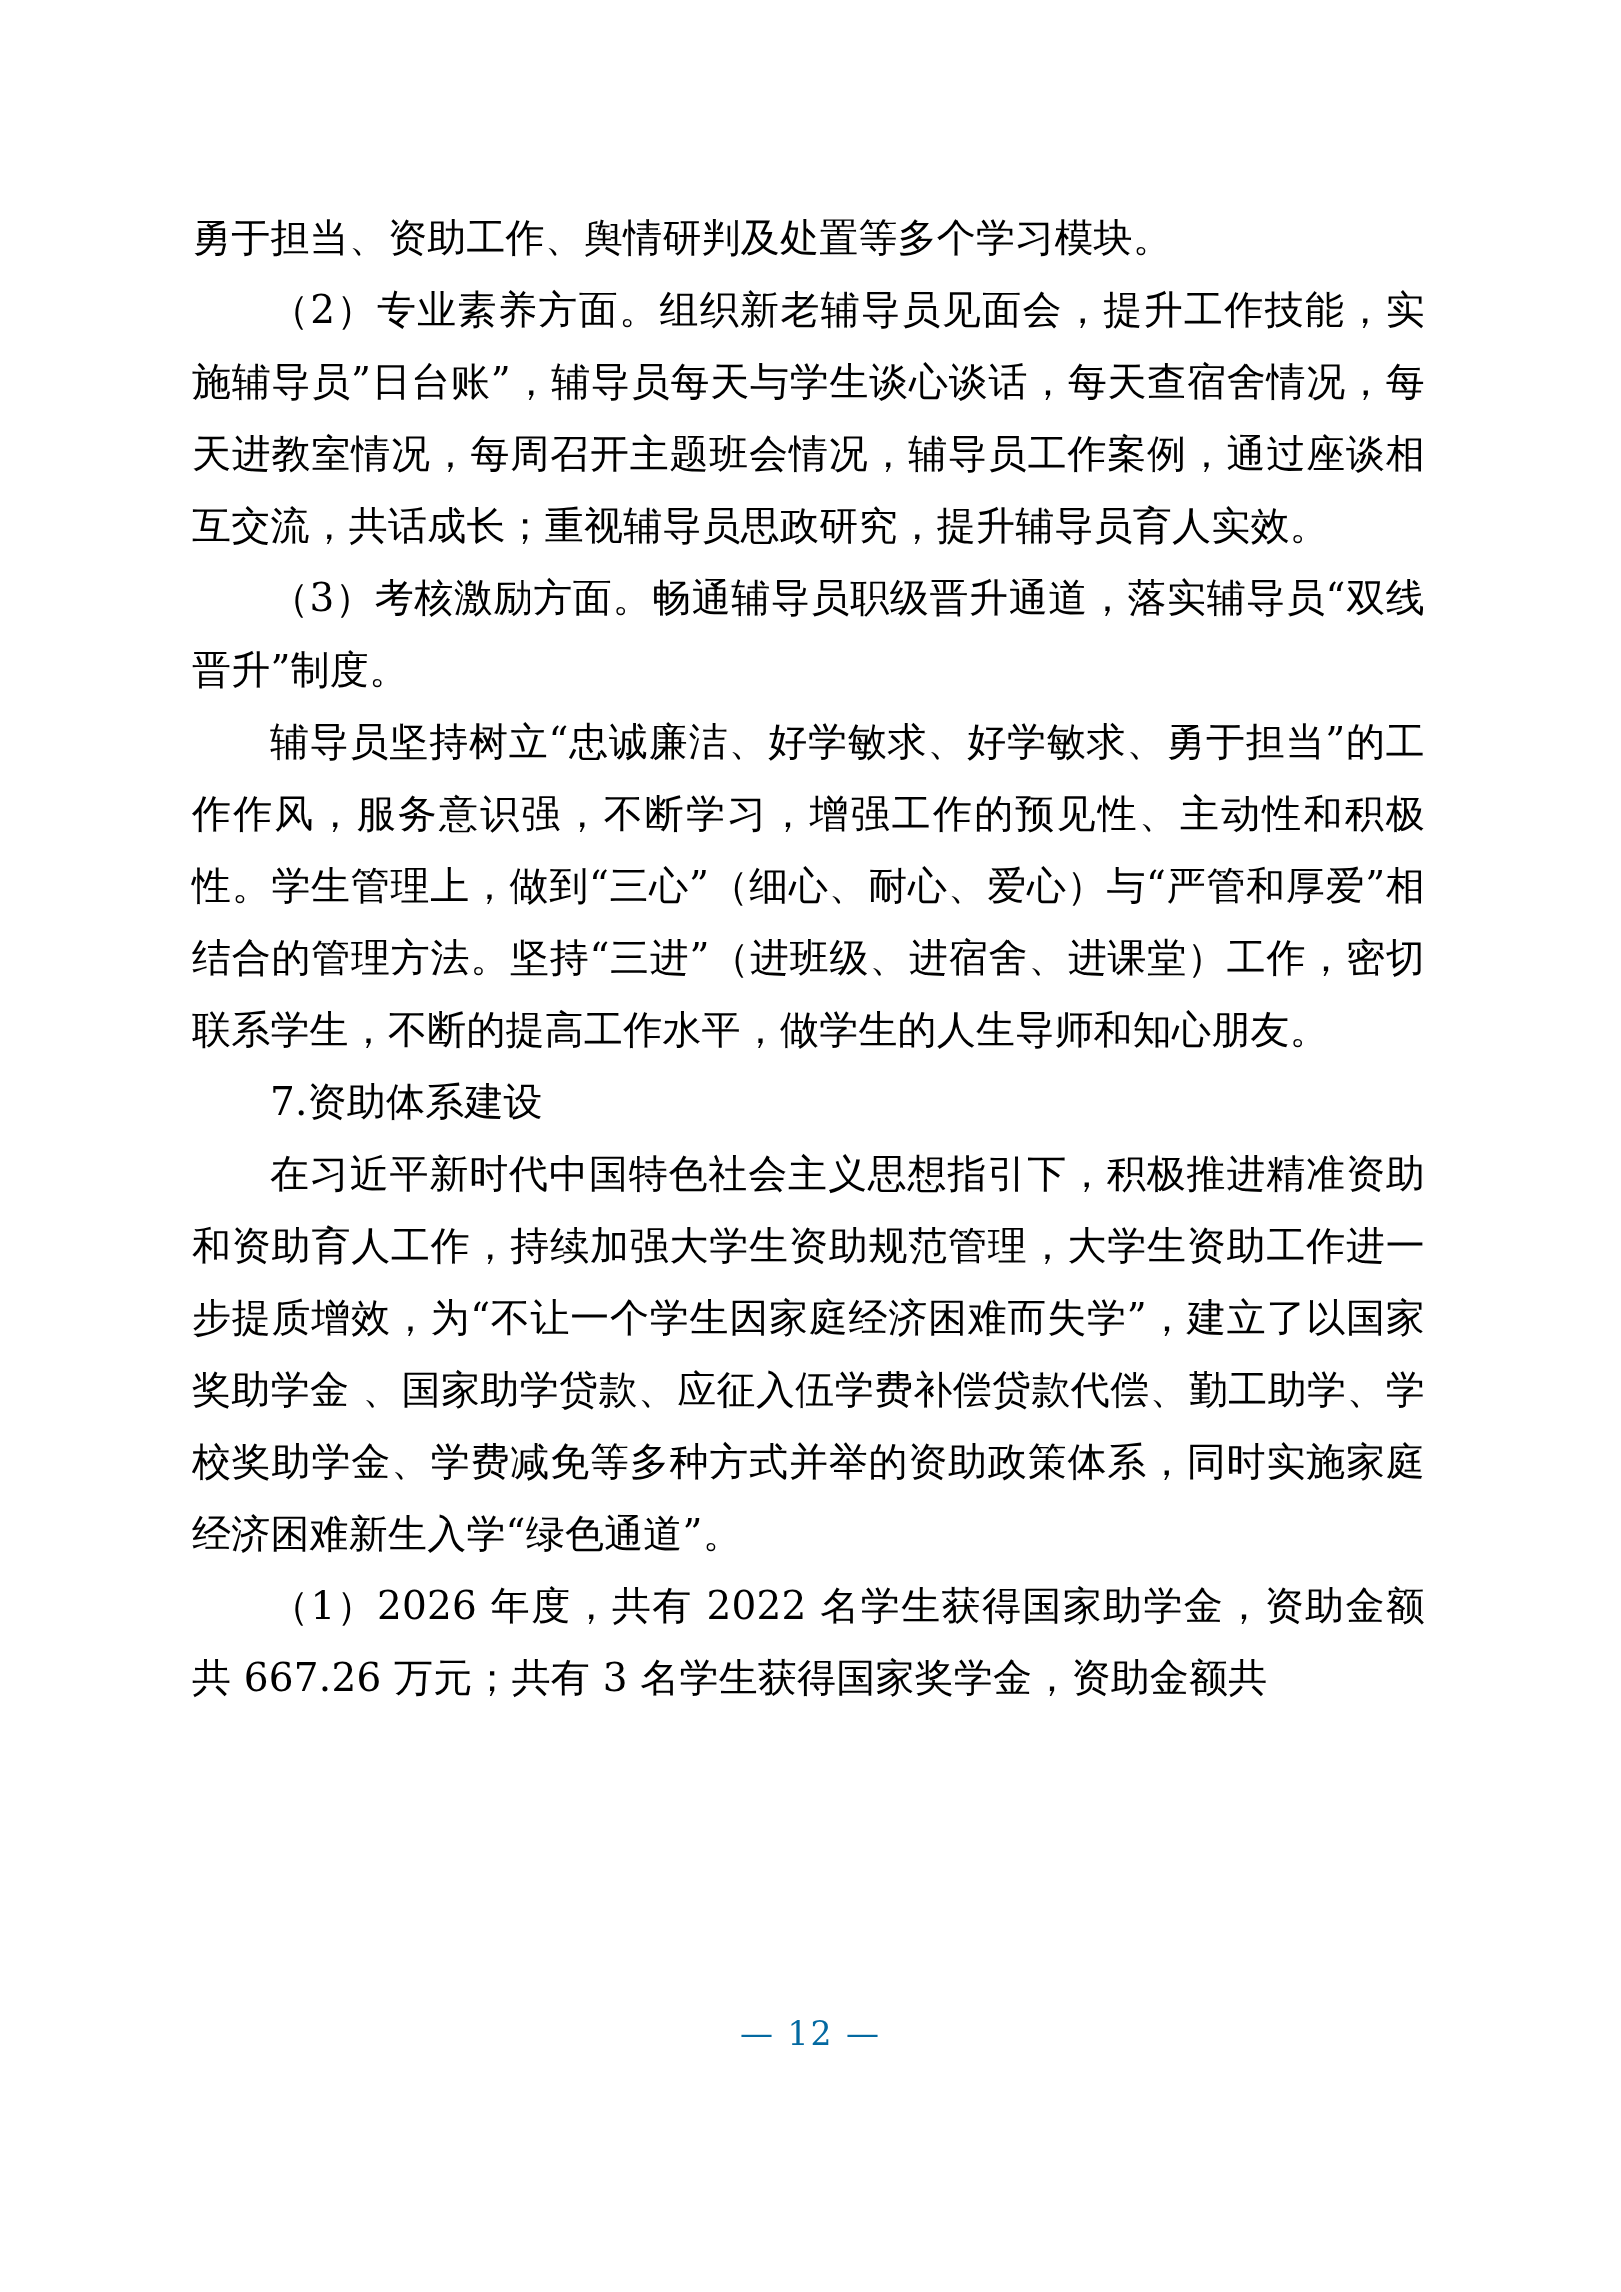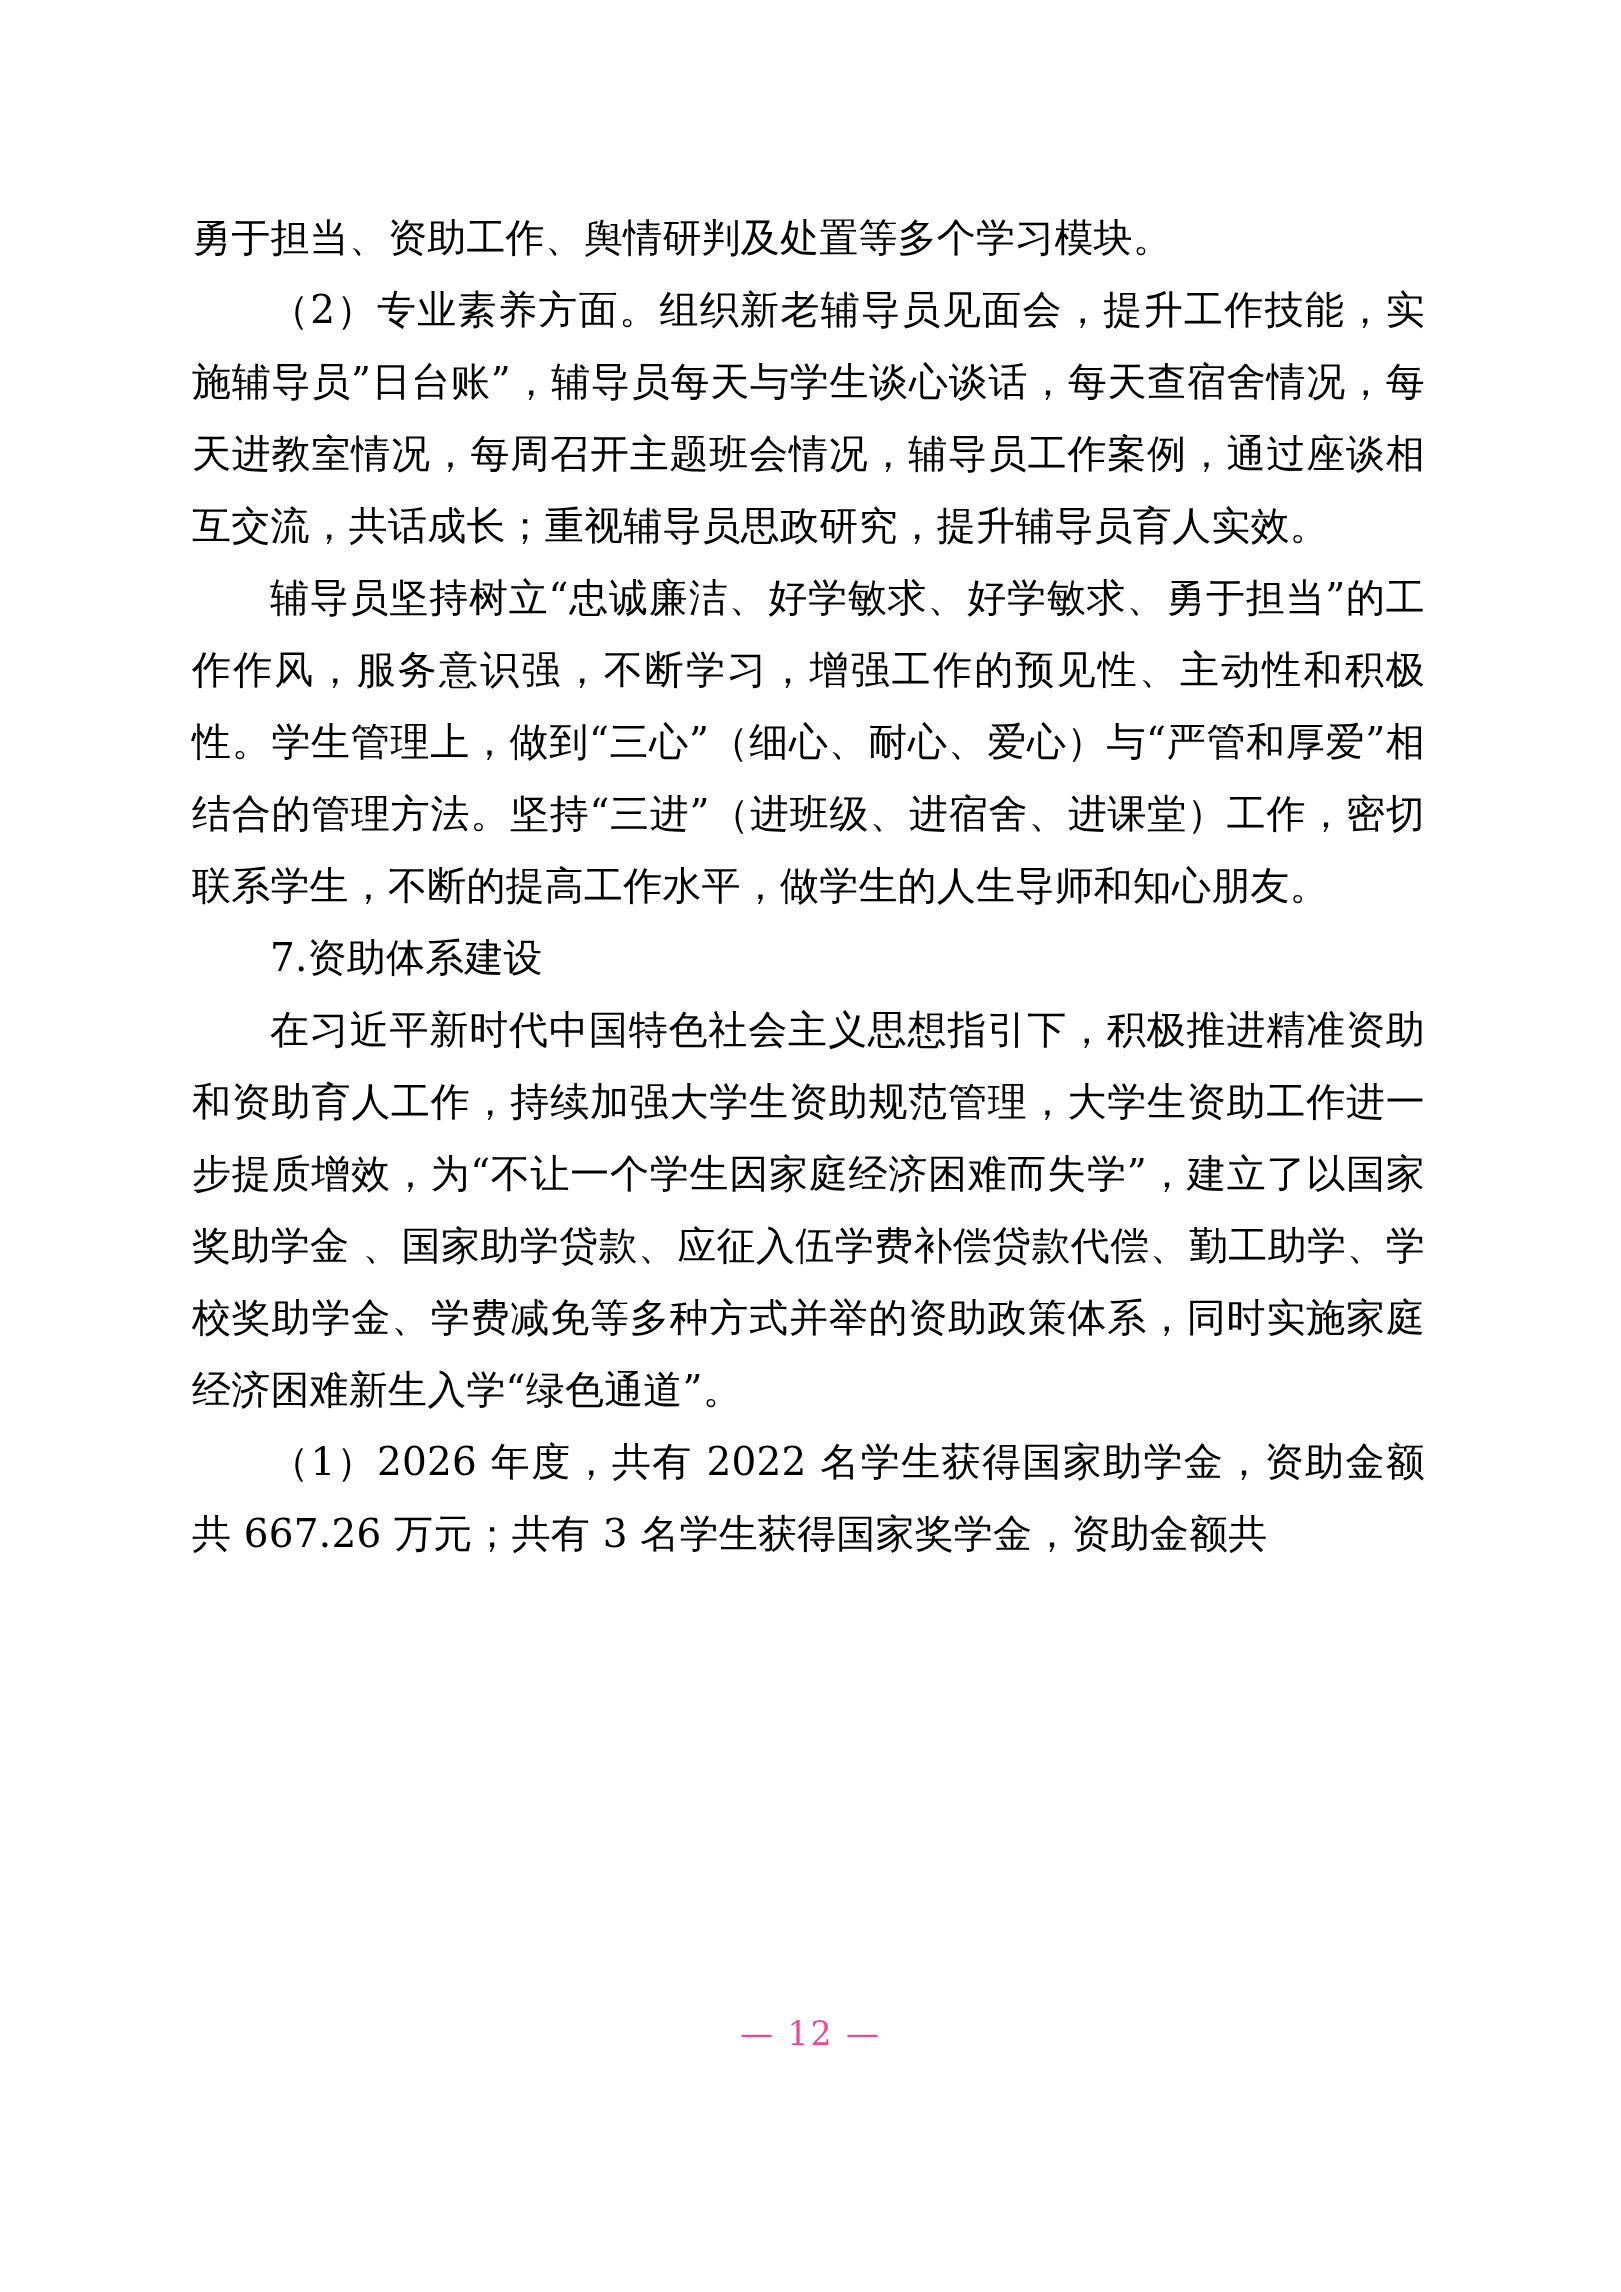--- a/index.html
+++ b/index.html
@@ -40,31 +40,32 @@
     font-family: "DejaVu Serif", "Liberation Serif", serif;
   }
   .footer {
     position: absolute;
     left: 0;
     top: 2014px;
     width: 1621px;
     text-align: center;
     font-family: "DejaVu Serif", "Liberation Serif", serif;
     font-size: 33px;
-    color: #ec4899;
+    color: #0369a1;
     letter-spacing: 2px;
   }
 </style>
 </head>
 <body>
 
 <div class="page">
   <div class="content">
     <p class="para">勇于担当、资助工作、舆情研判及处置等多个学习模块。</p>
     <p class="para indent">（2）专业素养方面。组织新老辅导员见面会，提升工作技能，实施辅导员”日台账”，辅导员每天与学生谈心谈话，每天查宿舍情况，每天进教室情况，每周召开主题班会情况，辅导员工作案例，通过座谈相互交流，共话成长；重视辅导员思政研究，提升辅导员育人实效。</p>
+    <p class="para indent">（3）考核激励方面。畅通辅导员职级晋升通道，落实辅导员“双线晋升”制度。</p>
     <p class="para indent">辅导员坚持树立“忠诚廉洁、好学敏求、好学敏求、勇于担当”的工作作风，服务意识强，不断学习，增强工作的预见性、主动性和积极性。学生管理上，做到“三心”（细心、耐心、爱心）与“严管和厚爱”相结合的管理方法。坚持“三进”（进班级、进宿舍、进课堂）工作，密切联系学生，不断的提高工作水平，做学生的人生导师和知心朋友。</p>
     <p class="para heading">7.资助体系建设</p>
     <p class="para indent">在习近平新时代中国特色社会主义思想指引下，积极推进精准资助和资助育人工作，持续加强大学生资助规范管理，大学生资助工作进一步提质增效，为“不让一个学生因家庭经济困难而失学”，建立了以国家奖助学金 、国家助学贷款、应征入伍学费补偿贷款代偿、勤工助学、学校奖助学金、学费减免等多种方式并举的资助政策体系，同时实施家庭经济困难新生入学“绿色通道”。</p>
     <p class="para indent">（1）2026 年度，共有 2022 名学生获得国家助学金，资助金额共 667.26 万元；共有 3 名学生获得国家奖学金，资助金额共</p>
   </div>
   <div class="footer">— 12 —</div>
 </div>
 
 
 </body></html>

